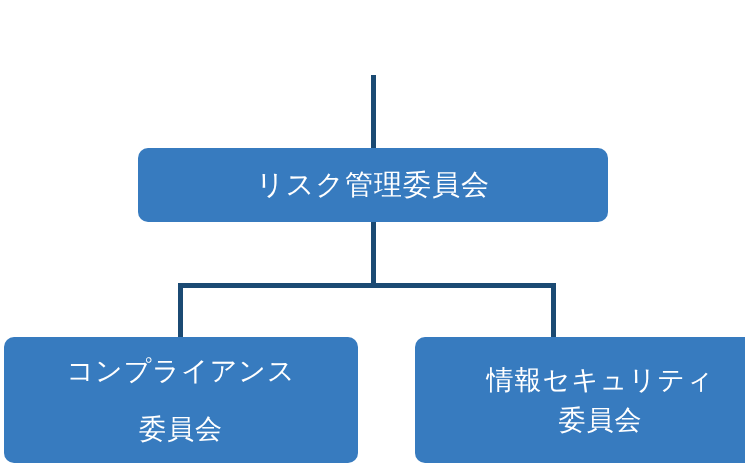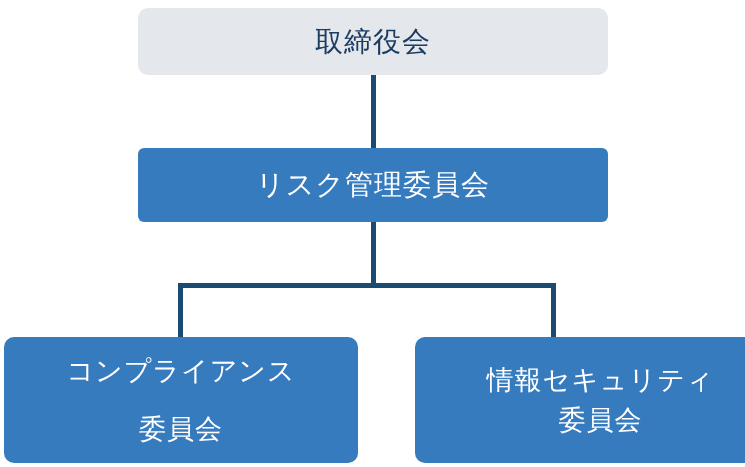--- a/index.html
+++ b/index.html
@@ -46,21 +46,20 @@
     left: 138px; top: 8px;
     width: 470px; height: 67px;
     font-size: 28px;
     font-weight: 500;
   }
   #risk-box {
     left: 138px; top: 148px;
     width: 470px; height: 74px;
     font-size: 28px;
     font-weight: 500;
-    border-radius: 6px;
   }
   #compliance-box {
     left: 4px; top: 337px;
     width: 354px; height: 126px;
     font-size: 27px;
     font-weight: 500;
     line-height: 1.5;
     gap: 18px;
   }
   #security-box {
@@ -79,23 +78,20 @@
   #conn-risk-down    { left: 371px; top: 222px; width: 5px;   height: 66px; }
   #conn-horizontal   { left: 178px; top: 283px; width: 378px; height: 5px;  }
   #conn-left-drop    { left: 178px; top: 283px; width: 5px;   height: 54px; }
   #conn-right-drop   { left: 551px; top: 283px; width: 5px;   height: 54px; }
 </style>
 </head>
 <body>
 
 <div class="canvas">
 
-  <div class="box gray" id="board-box">
-    <span>取締役会</span>
-  </div>
 
   <div class="connector" id="conn-board-risk"></div>
 
   <div class="box blue" id="risk-box">
     <span>リスク管理委員会</span>
   </div>
 
   <div class="connector" id="conn-risk-down"></div>
   <div class="connector" id="conn-horizontal"></div>
   <div class="connector" id="conn-left-drop"></div>

